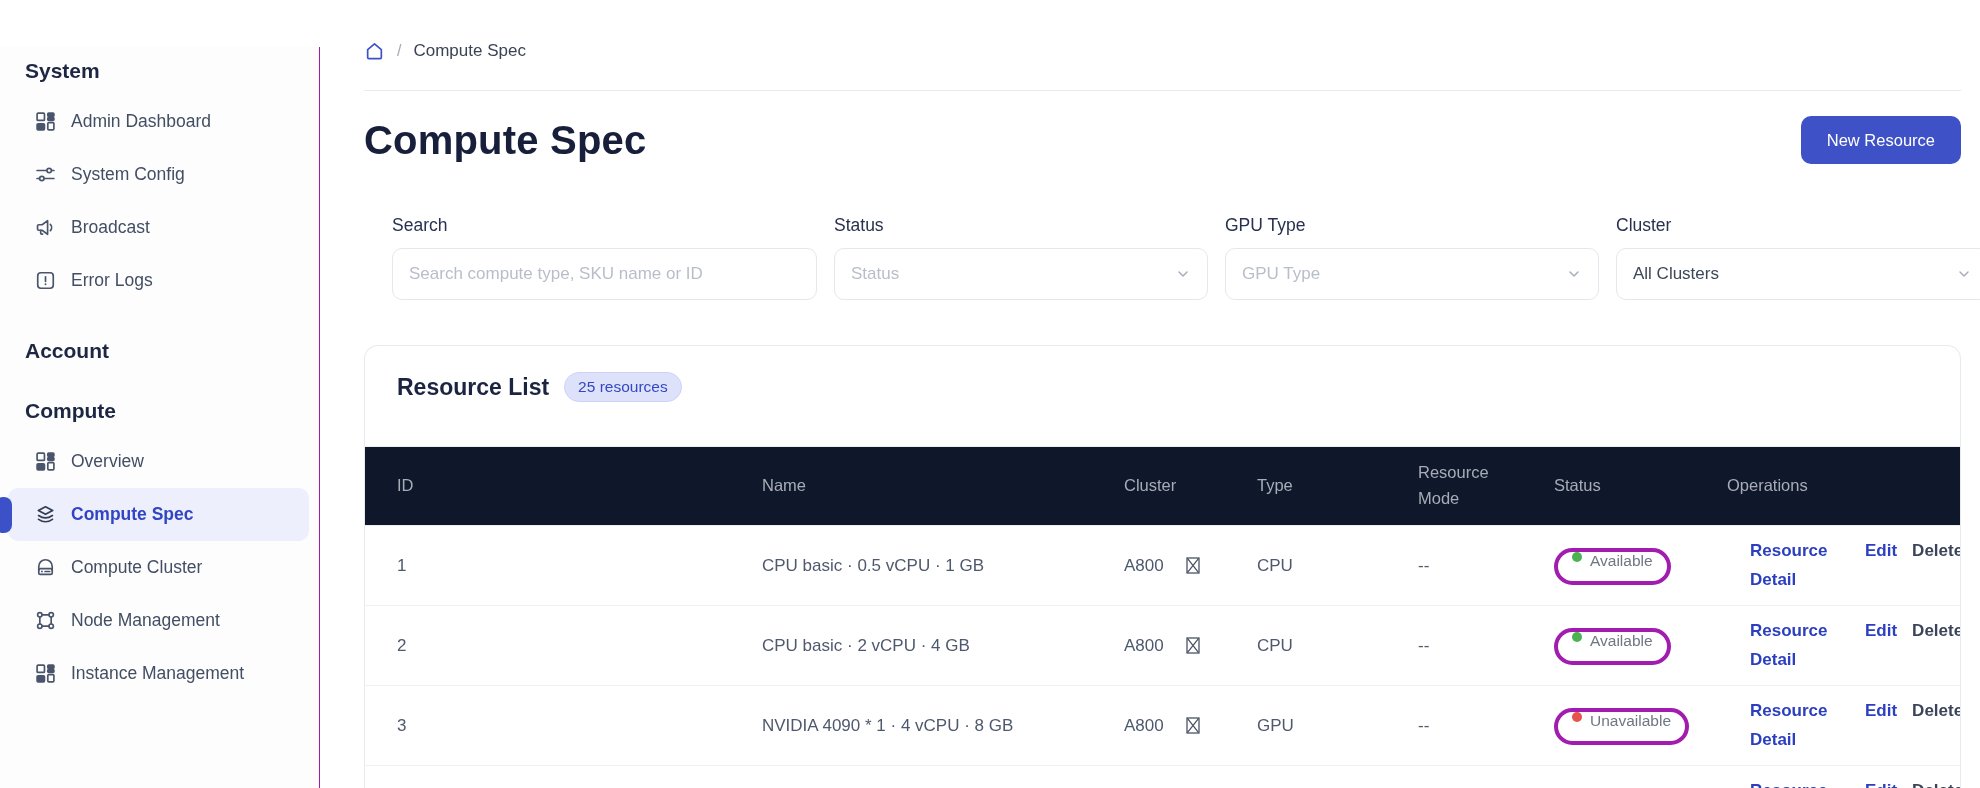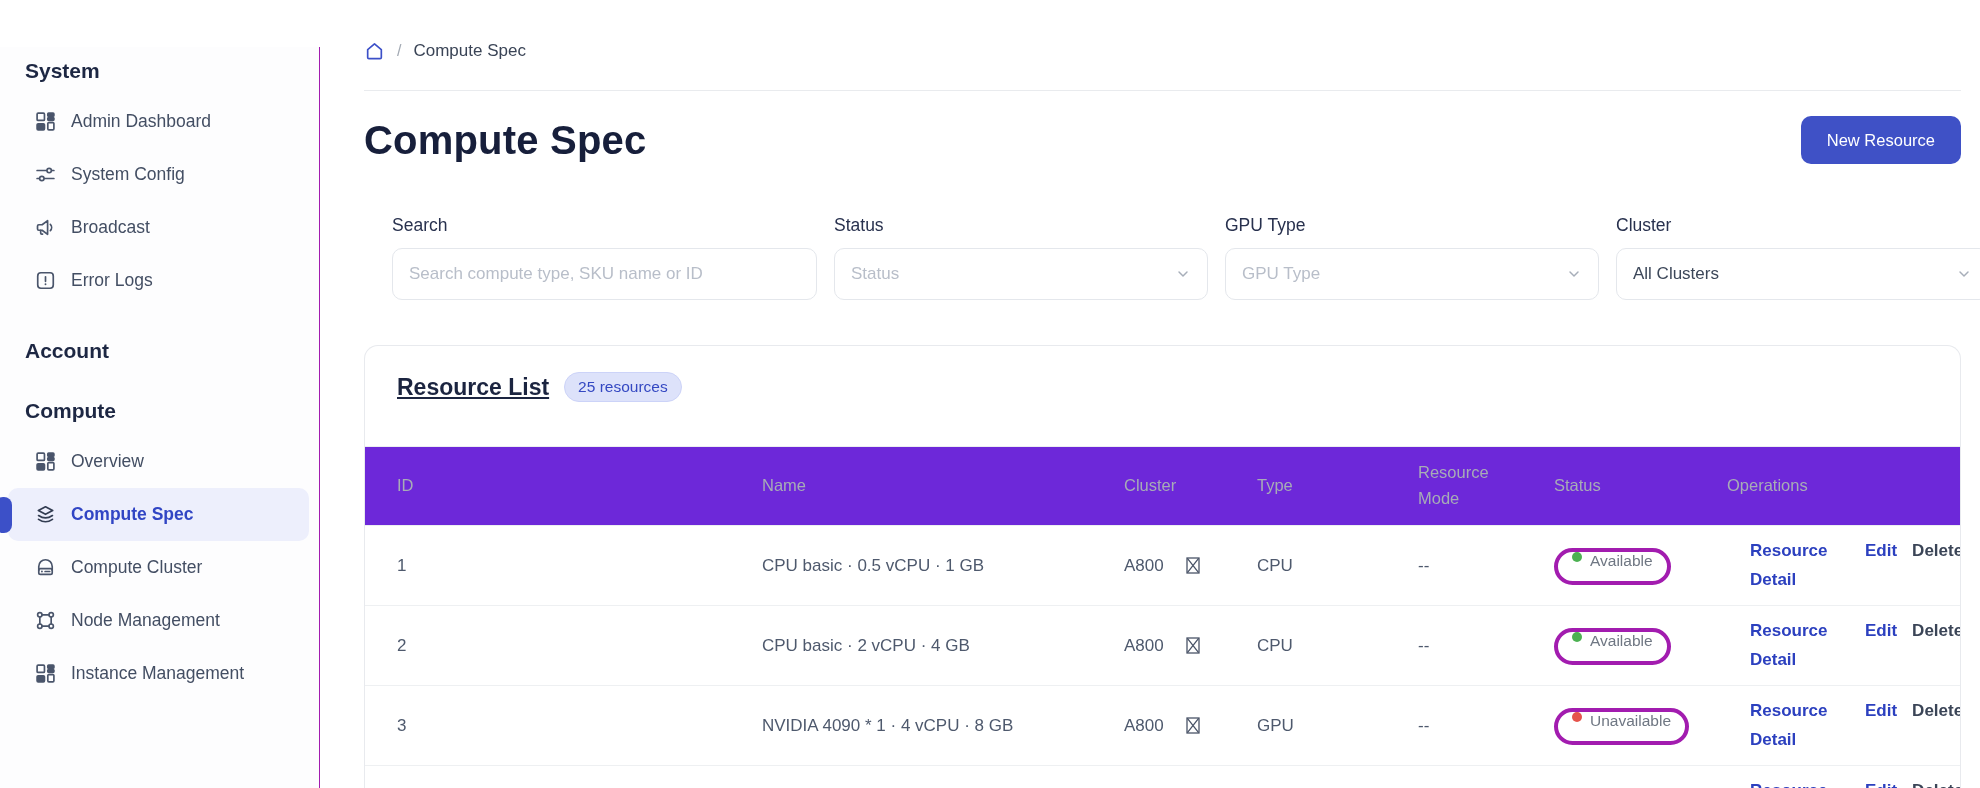--- a/index.html
+++ b/index.html
@@ -48,28 +48,28 @@
     color:#3c4759; font-family:inherit; background:transparent; }
   .filter-control input::placeholder { color:#b8bec9; }
   .select-text { font-size:17px; color:#b8bec9; flex:1; }
   .select-text.value { color:#3c4759; }
   .chevron { margin-left:8px; }
 
   
   .card { width:1597px; margin-top:45px; height:500px; border:1px solid #e8eaee;
     border-bottom:none; border-radius:14px 14px 0 0; background:#fff; overflow:hidden; }
   .card-head { display:flex; align-items:center; gap:15px; padding:26px 32px 0 32px; }
-  .card-title { font-size:23px; font-weight:700; color:#1b2440;text-decoration:underline; }
+  .card-title { font-size:23px; font-weight:700; color:#1b2440; }
   .count-badge { background:#dde2fa; border:1px solid #ccd3f8; color:#3448c2;
     font-size:15.5px; border-radius:16px; padding:4px 13px; line-height:20px; }
 
   .tgrid { display:grid;
     grid-template-columns:365px 362px 133px 161px 136px 173px 1fr;
     align-items:center; padding-left:32px; }
-  .thead { margin-top:44px; height:80px; background:#6d28d9;
+  .thead { margin-top:44px; height:80px; background:#0f172a;
     border-top:1px solid #eceef1; border-bottom:1px solid #eceef1; }
   .th { font-size:16.5px; color:#a7acb6; line-height:1.55; padding-right:46px; }
   .trow { height:80px; border-bottom:1px solid #eef0f2; }
   .td { font-size:17px; color:#4e596d; }
   .td-cluster { display:flex; align-items:center; gap:22px;text-align:center; }
   .tofu { display:inline-block; }
 
   .pill { display:inline-flex; align-items:flex-start; gap:8px; height:37px;
     border:4px solid #a21caf; border-radius:19px; padding:0 14px; background:#fff; }
   .pill .dot { width:10px; height:10px; border-radius:50%; }

